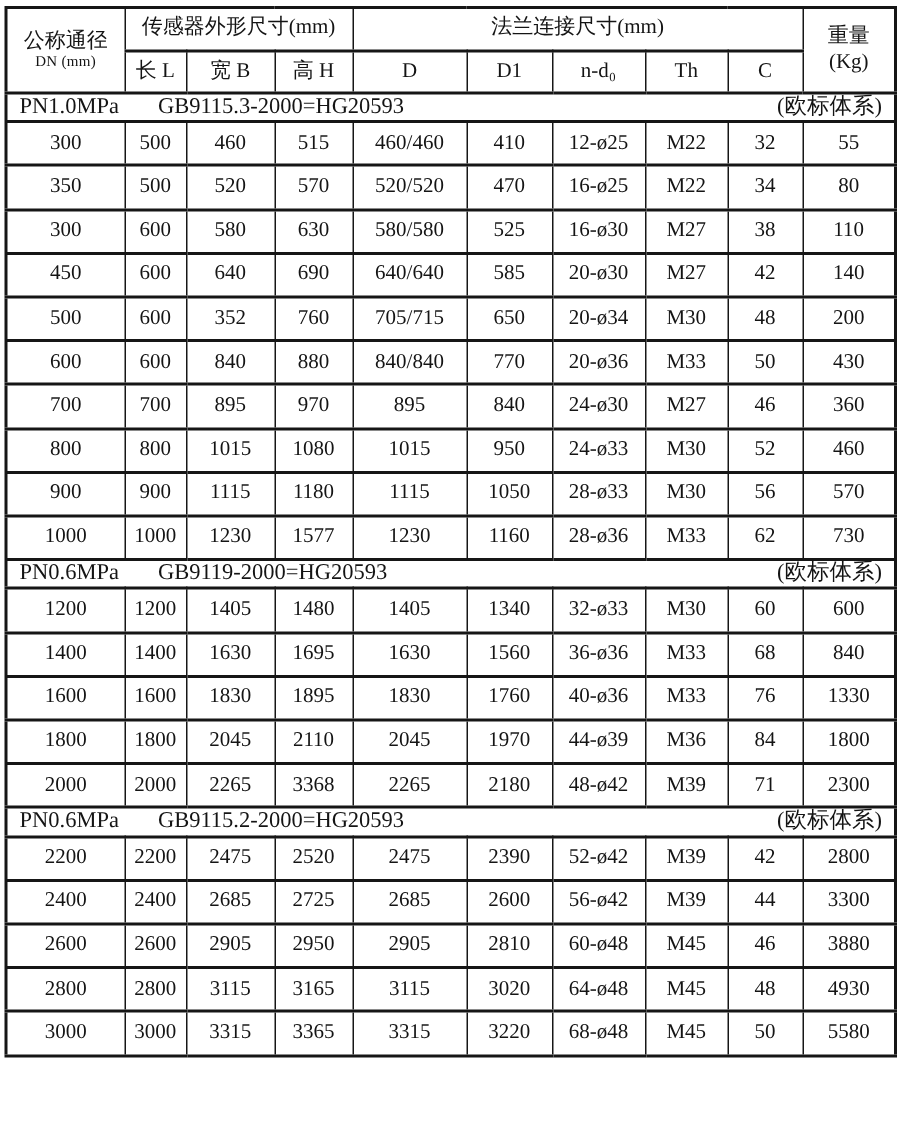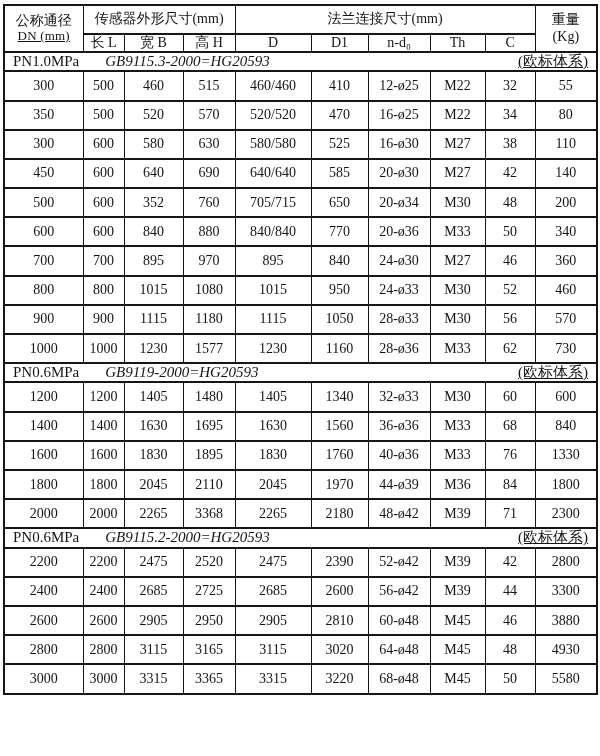--- a/index.html
+++ b/index.html
@@ -28,37 +28,37 @@
     text-align: center;
     vertical-align: middle;
     padding: 0 1px;
     font-weight: normal;
     font-size: 14px;
     line-height: 1.15;
     overflow: hidden;
     white-space: nowrap;
   }
   thead tr.group-row { height: 29px; margin-left: 24px; }
-  thead tr.sub-row   { height: 18px; }
+  thead tr.sub-row   { height: 28px; }
   thead th { font-size: 15px; }
-  thead th .small-line { font-size: 13px; letter-spacing: 0.2px; text-decoration: underline; }
+  thead th .small-line { font-size: 10px; letter-spacing: 0.2px; }
   thead th.merged .line { display: block; }
   tr.section-row { height: 15px; }
   tr.section-row td {
     text-align: left;
     font-size: 15px;
     padding: 0 8px;
   }
   tr.section-row td .sec-wrap {
     display: flex;
     align-items: center;
     width: 100%;
   }
-  tr.section-row td .sec-standard { margin-left: 26px; font-style: italic; }
-  tr.section-row td .sec-system { margin-left: auto; text-decoration: underline; }
+  tr.section-row td .sec-standard { margin-left: 26px; }
+  tr.section-row td .sec-system { margin-left: auto; }
   tr.data-row { height: 29.2px; padding-left: 24px; }
   tr.data-row td { font-size: 14px; }
 </style>
 </head>
 <body>
 
 <table class="spec">
   <colgroup>
     <col style="width:79px">
     <col style="width:41px">
@@ -168,21 +168,21 @@
       <tr class="data-row">
         <td>600</td>
         <td>600</td>
         <td>840</td>
         <td>880</td>
         <td>840/840</td>
         <td>770</td>
         <td>20-ø36</td>
         <td>M33</td>
         <td>50</td>
-        <td>340</td>
+        <td>430</td>
       </tr>
       <tr class="data-row">
         <td>700</td>
         <td>700</td>
         <td>895</td>
         <td>970</td>
         <td>895</td>
         <td>840</td>
         <td>24-ø30</td>
         <td>M27</td>

